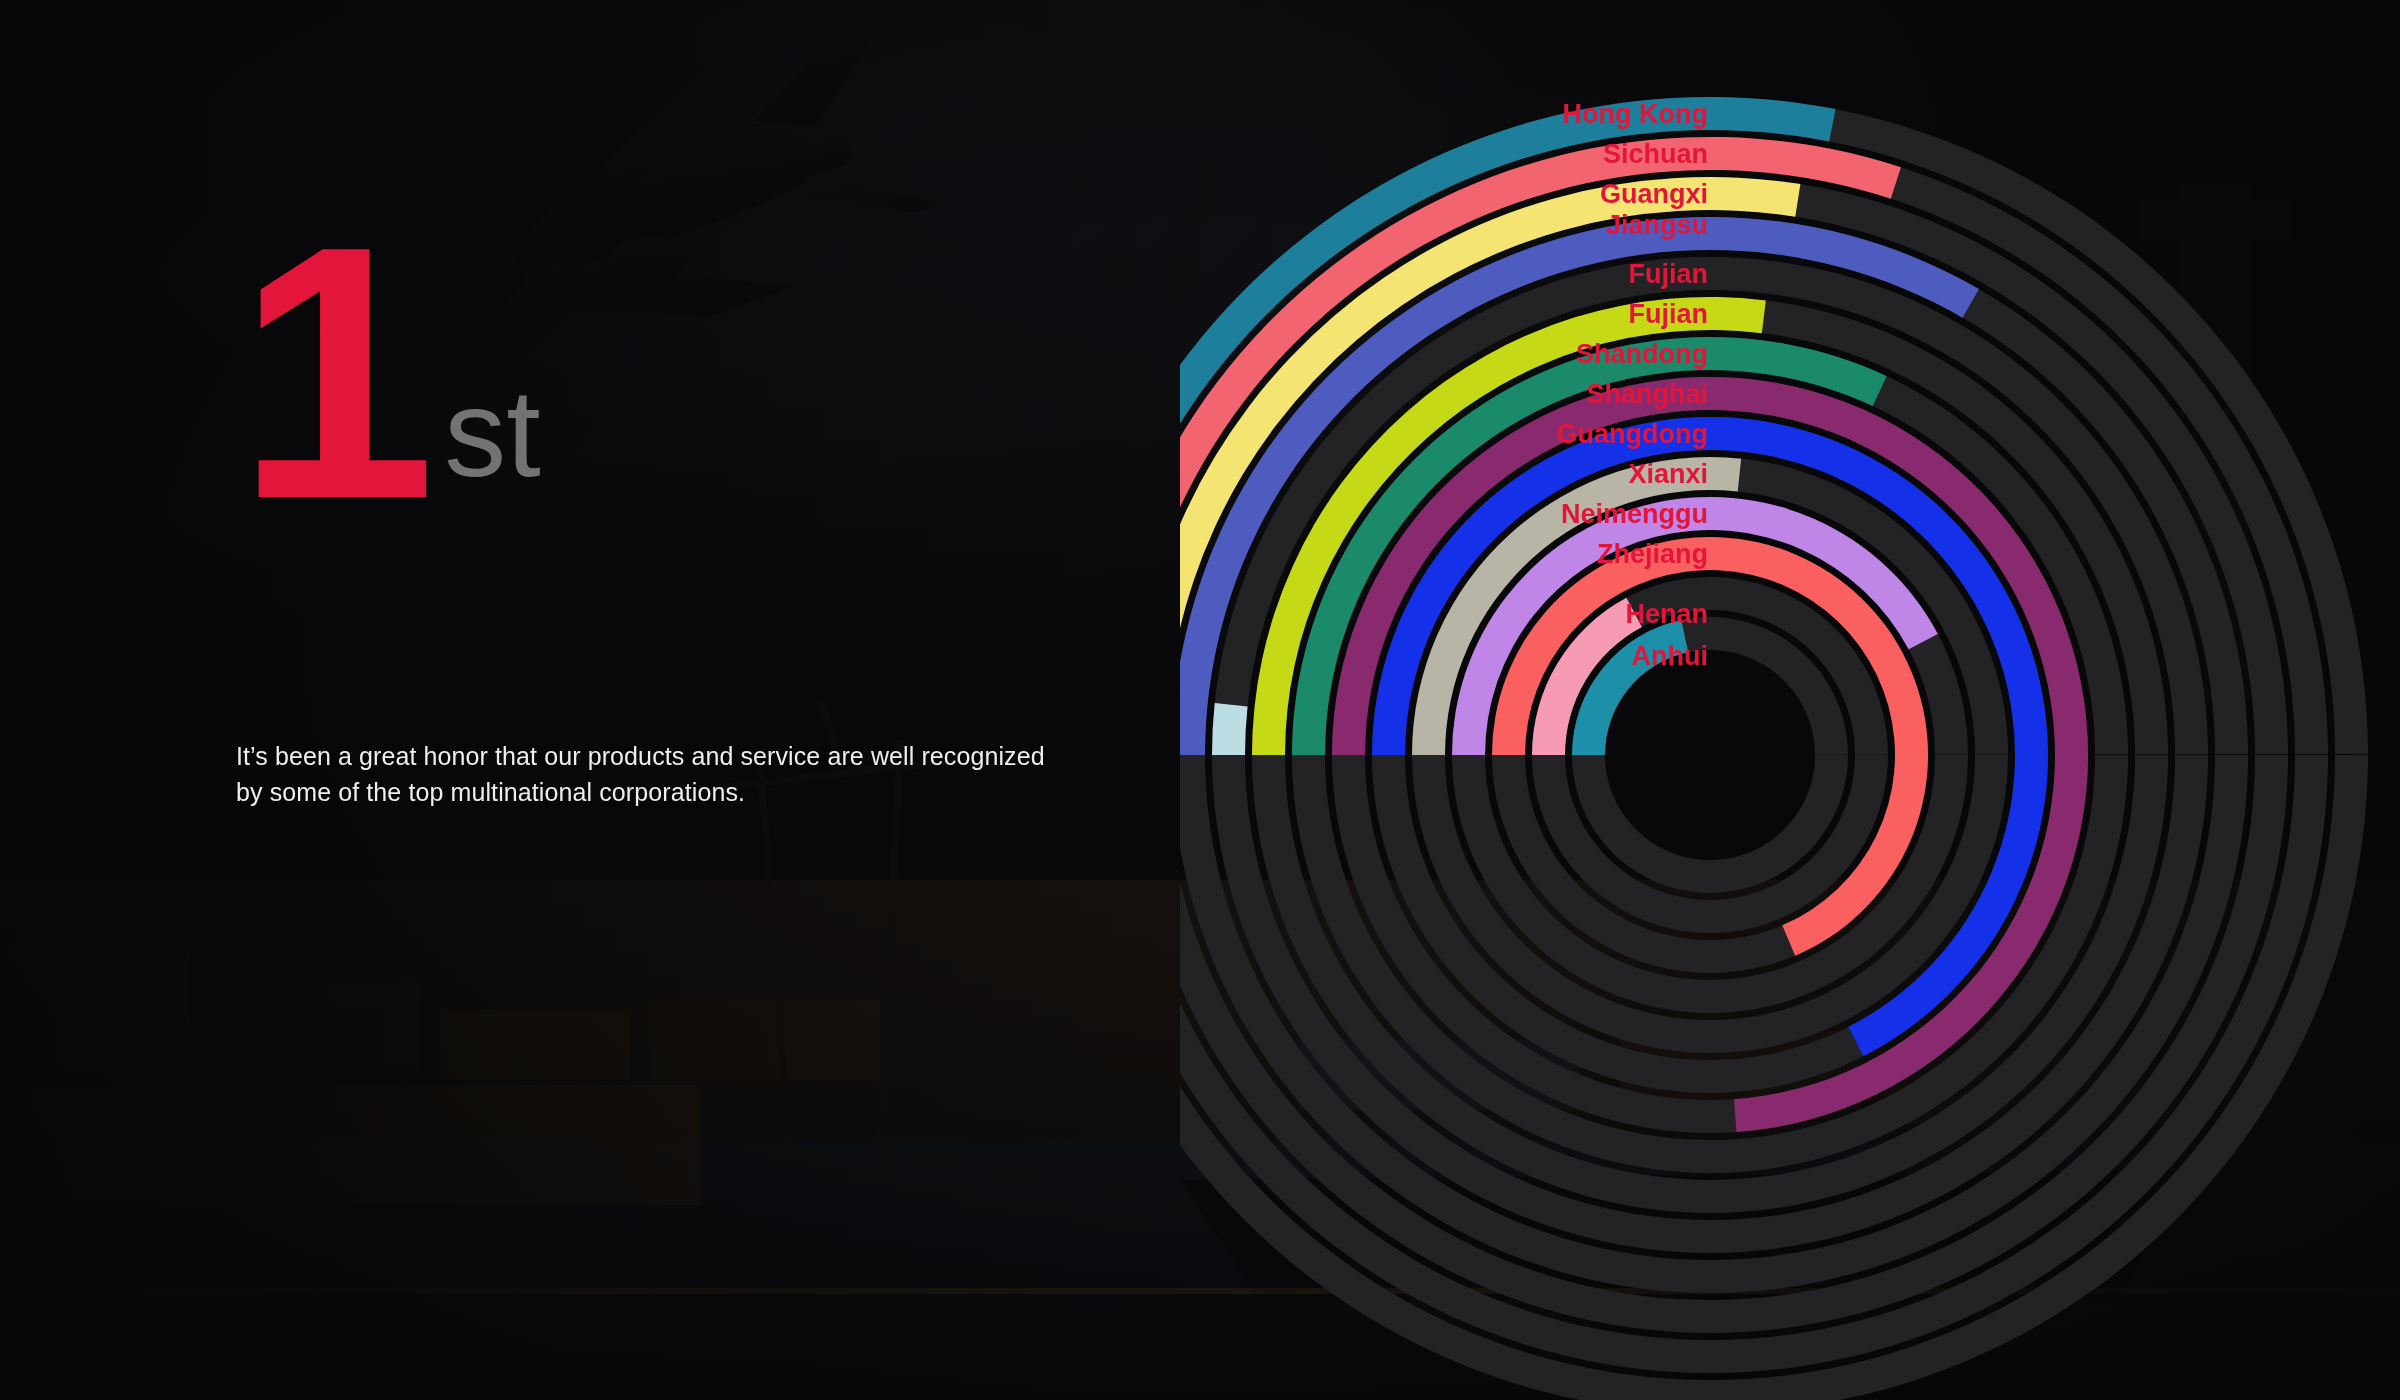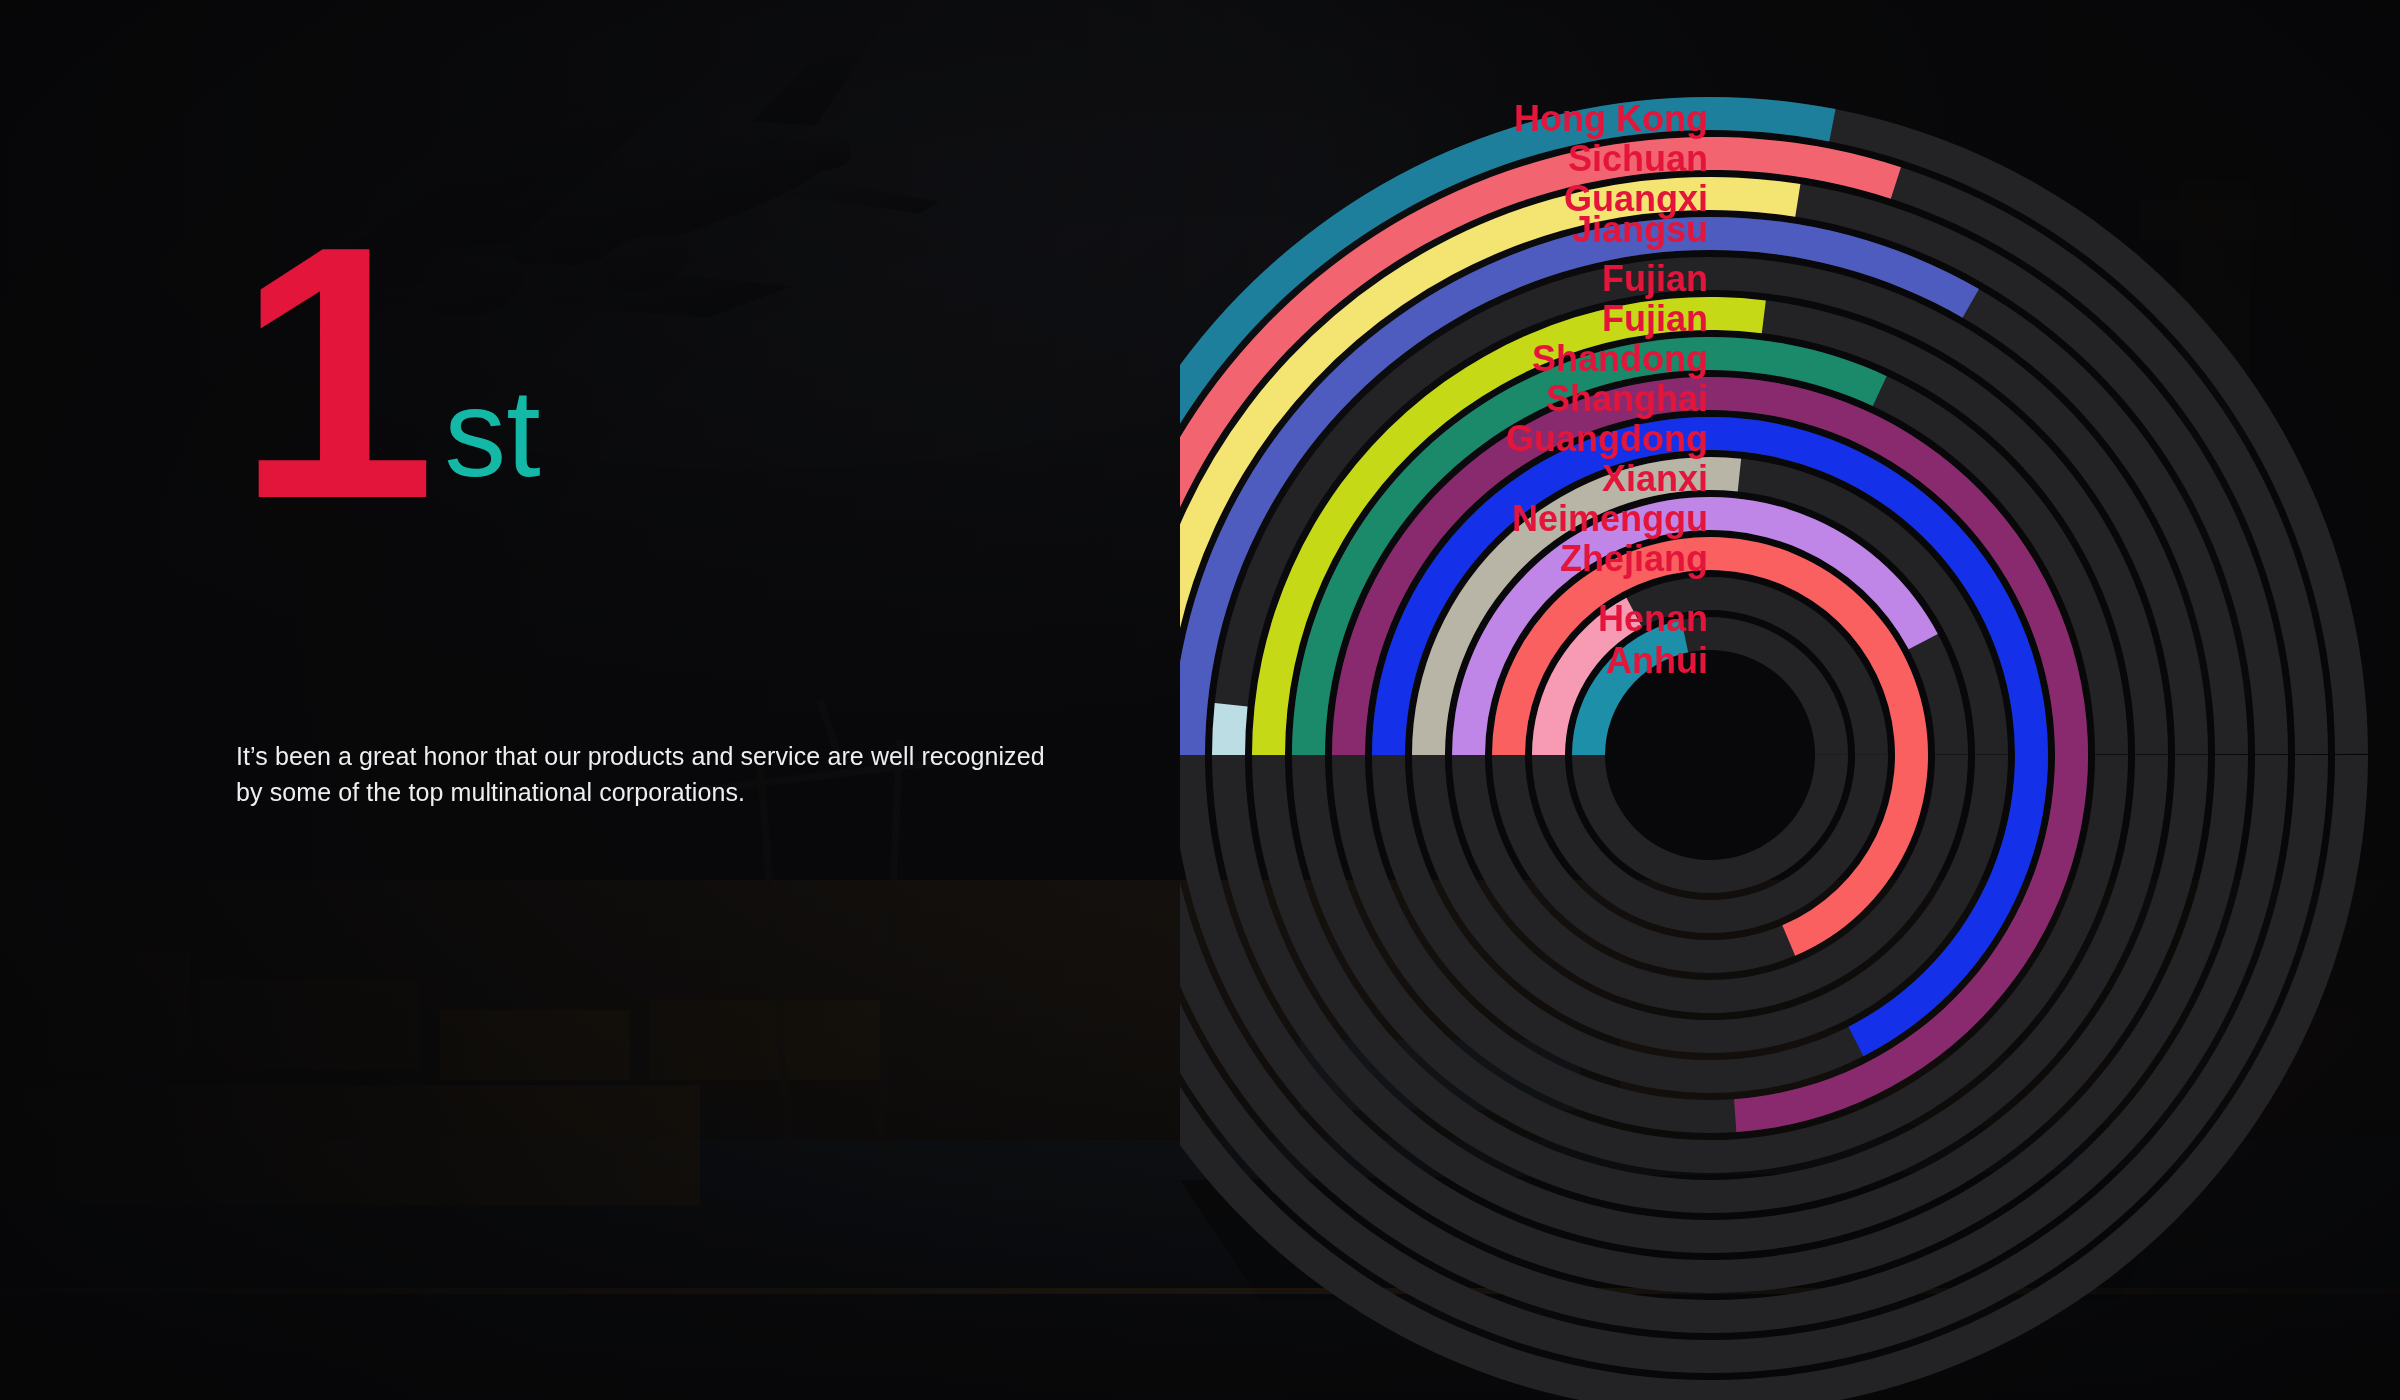--- a/index.html
+++ b/index.html
@@ -56,21 +56,21 @@
     line-height: 0.78;
     font-weight: 700;
     color: #e4153b;
     letter-spacing: -8px;
   }
   .rank-suffix {
     font-family: "Liberation Sans", sans-serif;
     font-size: 124px;
     line-height: 1;
     font-weight: 400;
-    color: #14b8a6;
+    color: #737373;
     margin-left: 16px;
     margin-bottom: 18px;
     text-align: center;
   }
   .body-copy {
     position: absolute;
     left: 236px;
     top: 738px;
     width: 830px;
     color: #eceef0;
@@ -97,21 +97,21 @@
     top: 0;
     width: 528px;
     text-align: right;
   }
   .cat-label {
     position: absolute;
     right: 0;
     width: 520px;
     text-align: right;
     color: #e4153b;
-    font-size: 36px;
+    font-size: 27px;
     font-weight: 700;
     line-height: 1;
     white-space: nowrap;
   }
 </style>
 </head>
 <body>
 
 <div id="stage">
 

